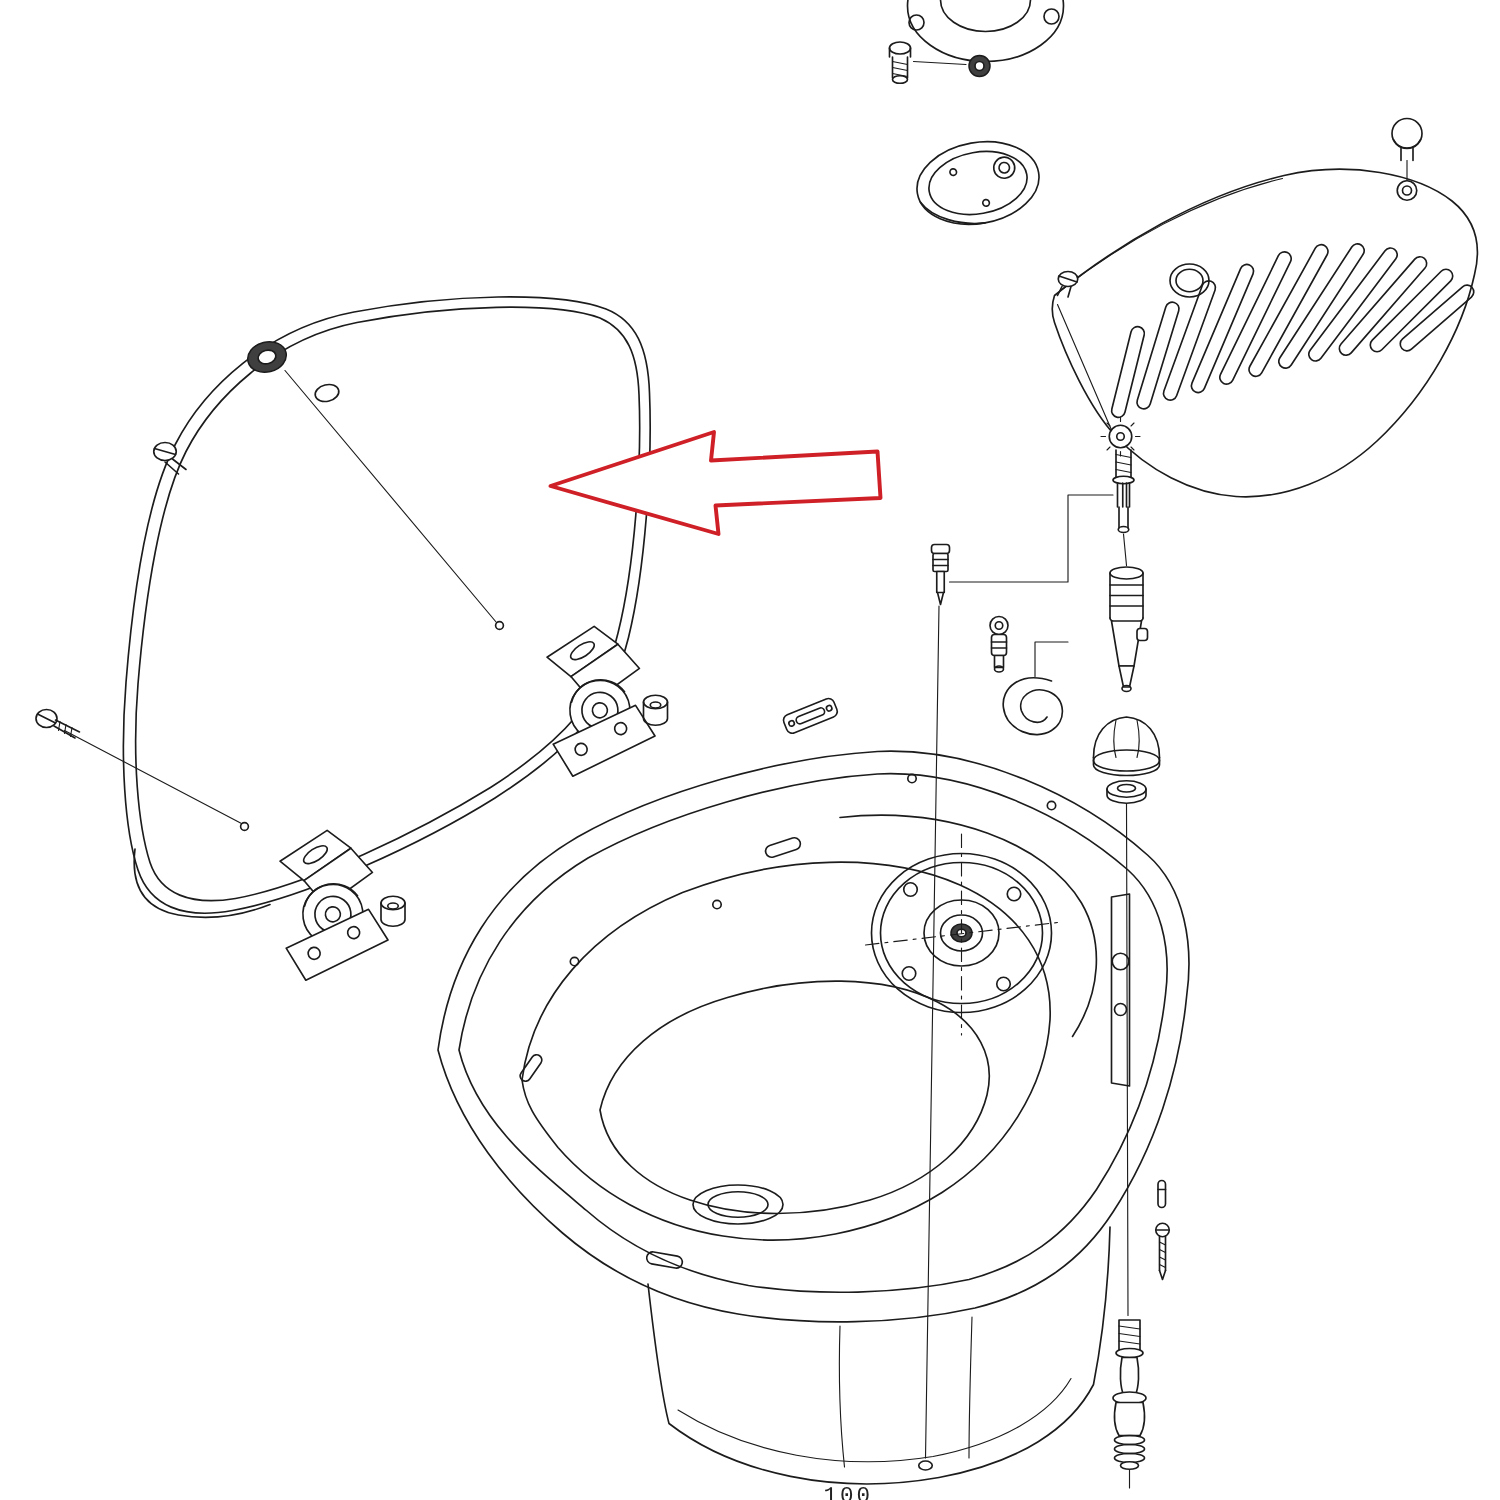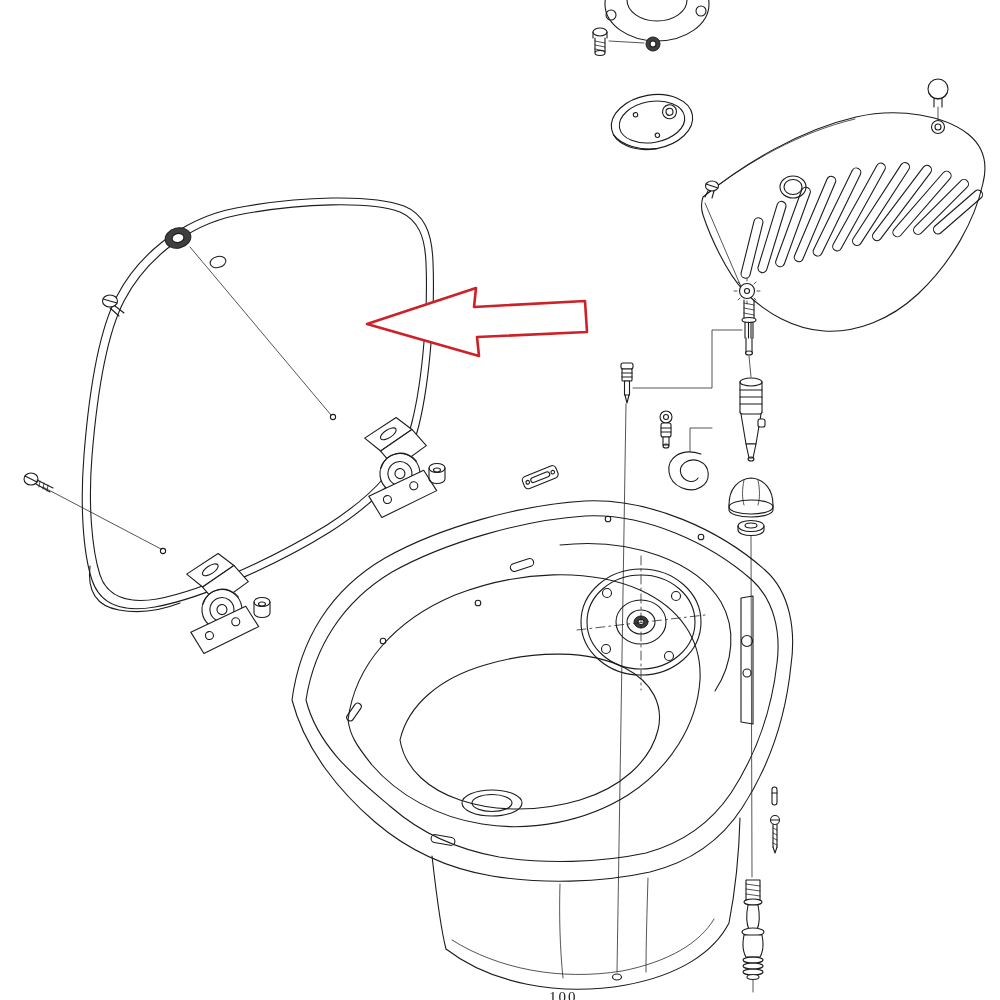--- a/index.html
+++ b/index.html
@@ -1,17 +1,17 @@
 <!DOCTYPE html>
 <html><head>
 <meta charset="utf-8">
 <style>
   html,body{margin:0;padding:0;background:#fff;}
   #stage{position:relative;width:1000px;height:1000px;overflow:hidden;background:#fff;
-         font-family:Liberation Serif, serif;}
+         font-family:Liberation Mono, monospace;}
   #stage svg{position:absolute;left:0;top:0;display:block;}
   .ln{fill:none;stroke:#1c1c1c;stroke-width:1.1;stroke-linecap:round;stroke-linejoin:round;}
   .fw{fill:#ffffff;stroke:#1c1c1c;stroke-width:1.1;stroke-linecap:round;stroke-linejoin:round;}
   .thin{stroke-width:0.75;}
   .dash{stroke-dasharray:9 4 2 4;}
   .red{fill:#ffffff;stroke:#cf2027;stroke-width:2.6;stroke-linejoin:round;}
   .dark{fill:#3f3f3f;stroke:#1c1c1c;stroke-width:1;}
   #footer-label{position:absolute;left:549px;top:989px;font-size:15px;color:#222;letter-spacing:2px;}
 </style>
 </head>

